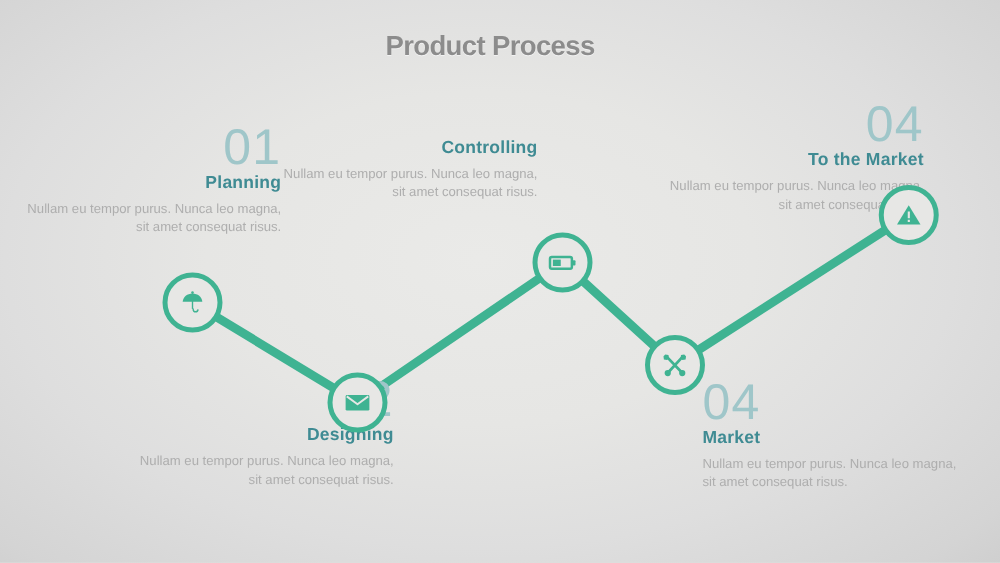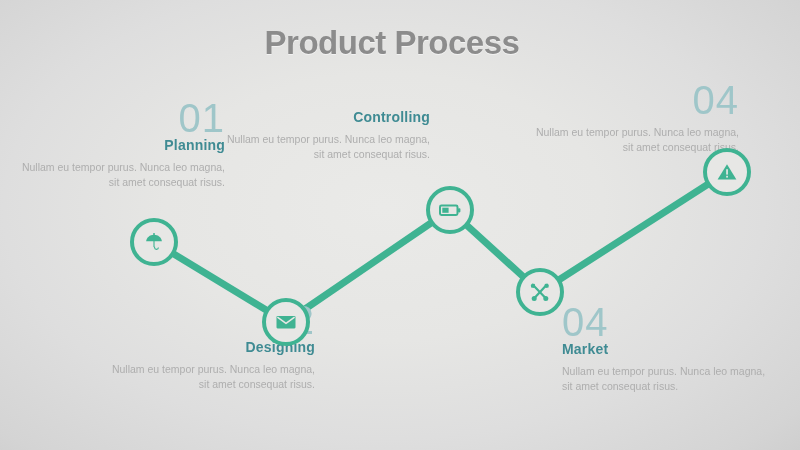--- a/index.html
+++ b/index.html
@@ -21,21 +21,21 @@
       radial-gradient(ellipse 72% 78% at 48% 46%, #eaeae8 0%, #e6e6e4 38%, #dedede 66%, #d4d4d4 92%, #cfcfcf 100%);
     overflow: hidden;
   }
   
   #title {
     position: absolute;
     left: 0;
     right: 16px;
     top: 24px;
     text-align: center;
-    font-size: 33px;
+    font-size: 22px;
     font-weight: bold;
     letter-spacing: -0.5px;
     color: #8c8c8c;
     text-shadow: 0 1px 0 #f2f2f2;
     user-select: none;
   }
   
   #zig {
     position: absolute;
     left: 0;
@@ -184,16 +184,17 @@
   </div>
 
   <div class="step ta-left" id="step4">
     <div class="num">04</div>
     <div class="head">Market</div>
     <div class="body">Nullam eu tempor purus. Nunca leo magna, sit amet consequat risus.</div>
   </div>
 
   <div class="step ta-right" id="step5">
     <div class="num">04</div>
+    <div class="head">To the Market</div>
     <div class="body">Nullam eu tempor purus. Nunca leo magna, sit amet consequat risus.</div>
   </div>
 
 </div>
 
 </body></html>

